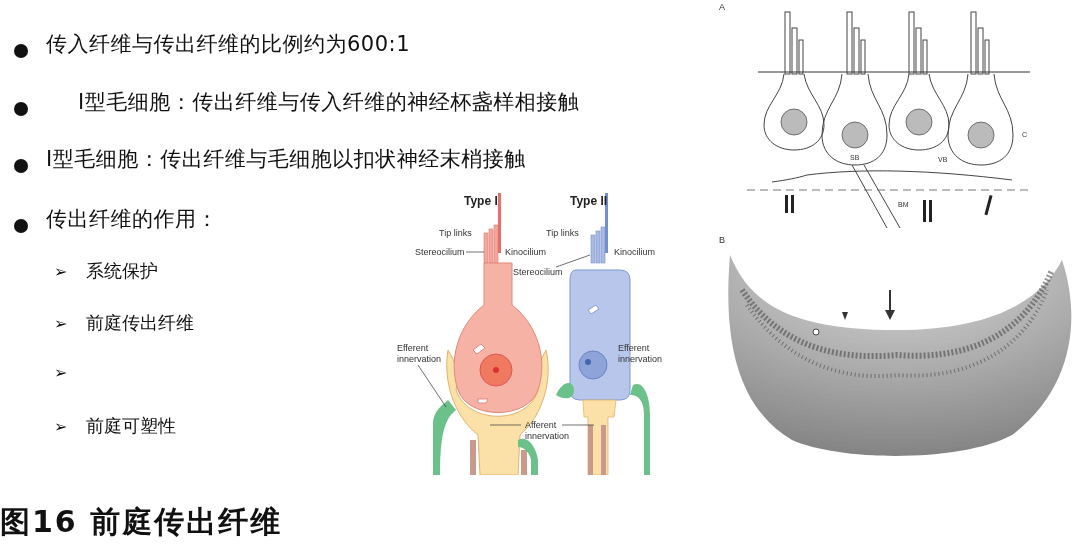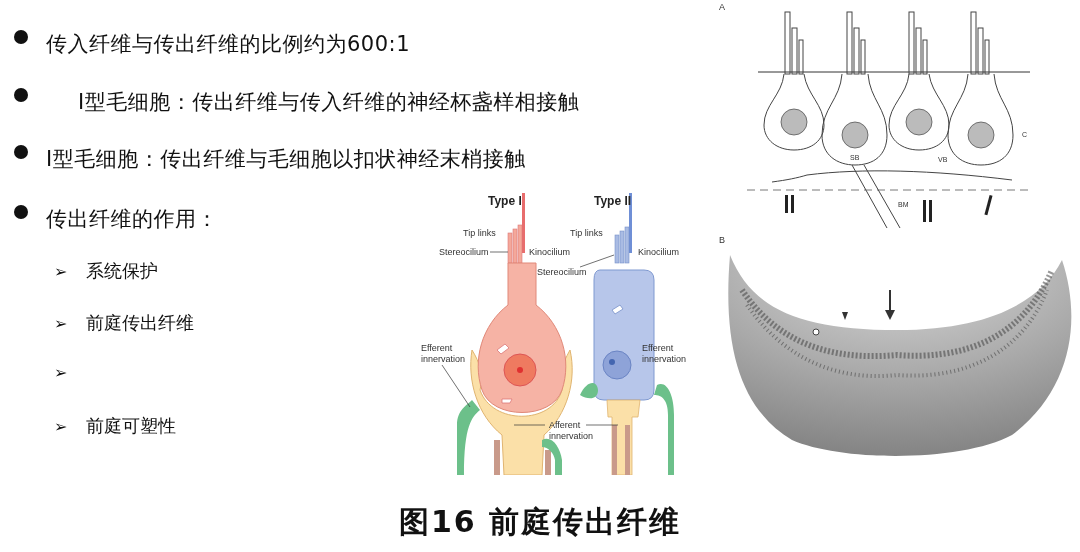--- a/index.html
+++ b/index.html
@@ -1,22 +1,22 @@
 <!DOCTYPE html>
 <html><head>
 <meta charset="utf-8">
 <style>
   html, body { margin:0; padding:0; }
   body { width:1080px; height:552px; background:#ffffff; position:relative; overflow:hidden;
          font-family:"DejaVu Sans", "Liberation Sans", sans-serif; color:#111; }
-  .bullet-row { position:absolute; left:14px; display:flex; align-items:flex-start; font-size:21px; letter-spacing:0.5px; white-space:nowrap; }
+  .bullet-row { position:absolute; left:14px; display:flex; align-items:flex-end; font-size:21px; letter-spacing:0.5px; white-space:nowrap; }
   .dot { width:14px; height:14px; border-radius:50%; background:#111; margin-right:18px; flex:none; }
   .sub-row { position:absolute; left:54px; display:flex; align-items:center; font-size:18px; white-space:nowrap; }
   .arrow { font-size:16px; margin-right:18px; width:14px; display:inline-block; }
-  .fig-caption { position:absolute; left:0; right:0; top:502px; text-align:center; font-size:30px; font-weight:bold; letter-spacing:2px; }
+  .fig-caption { position:absolute; left:0; right:0; top:502px; text-align:left; font-size:30px; font-weight:bold; letter-spacing:2px; }
   .panel { position:absolute; }
   svg text { font-family:"Liberation Sans", sans-serif; }
 </style>
 </head>
 <body>
 
 <div class="bullet-row" style="top:30px;">
   <span class="dot"></span>
   <span>传入纤维与传出纤维的比例约为600:1</span>
 </div>
@@ -42,21 +42,21 @@
   <span>前庭传出纤维</span>
 </div>
 <div class="sub-row" style="top:363px;">
   <span class="arrow">➢</span>
 </div>
 <div class="sub-row" style="top:414px;">
   <span class="arrow">➢</span>
   <span>前庭可塑性</span>
 </div>
 
-<div class="panel" style="left:412px; top:185px; width:280px; height:290px;text-align:right;">
+<div class="panel" style="left:388px; top:185px; width:280px; height:290px;text-align:right;">
   <svg width="280" height="290" viewBox="0 0 280 290">
 
     <g>
 
       <rect x="110" y="8" width="3" height="60" fill="#e86d6d"></rect>
 
       <rect x="96" y="48" width="4" height="30" fill="#f4a89a" stroke="#d77" stroke-width="0.6"></rect>
       <rect x="101" y="44" width="4" height="34" fill="#f4a89a" stroke="#d77" stroke-width="0.6"></rect>
       <rect x="106" y="40" width="4" height="38" fill="#f4a89a" stroke="#d77" stroke-width="0.6"></rect>
 

